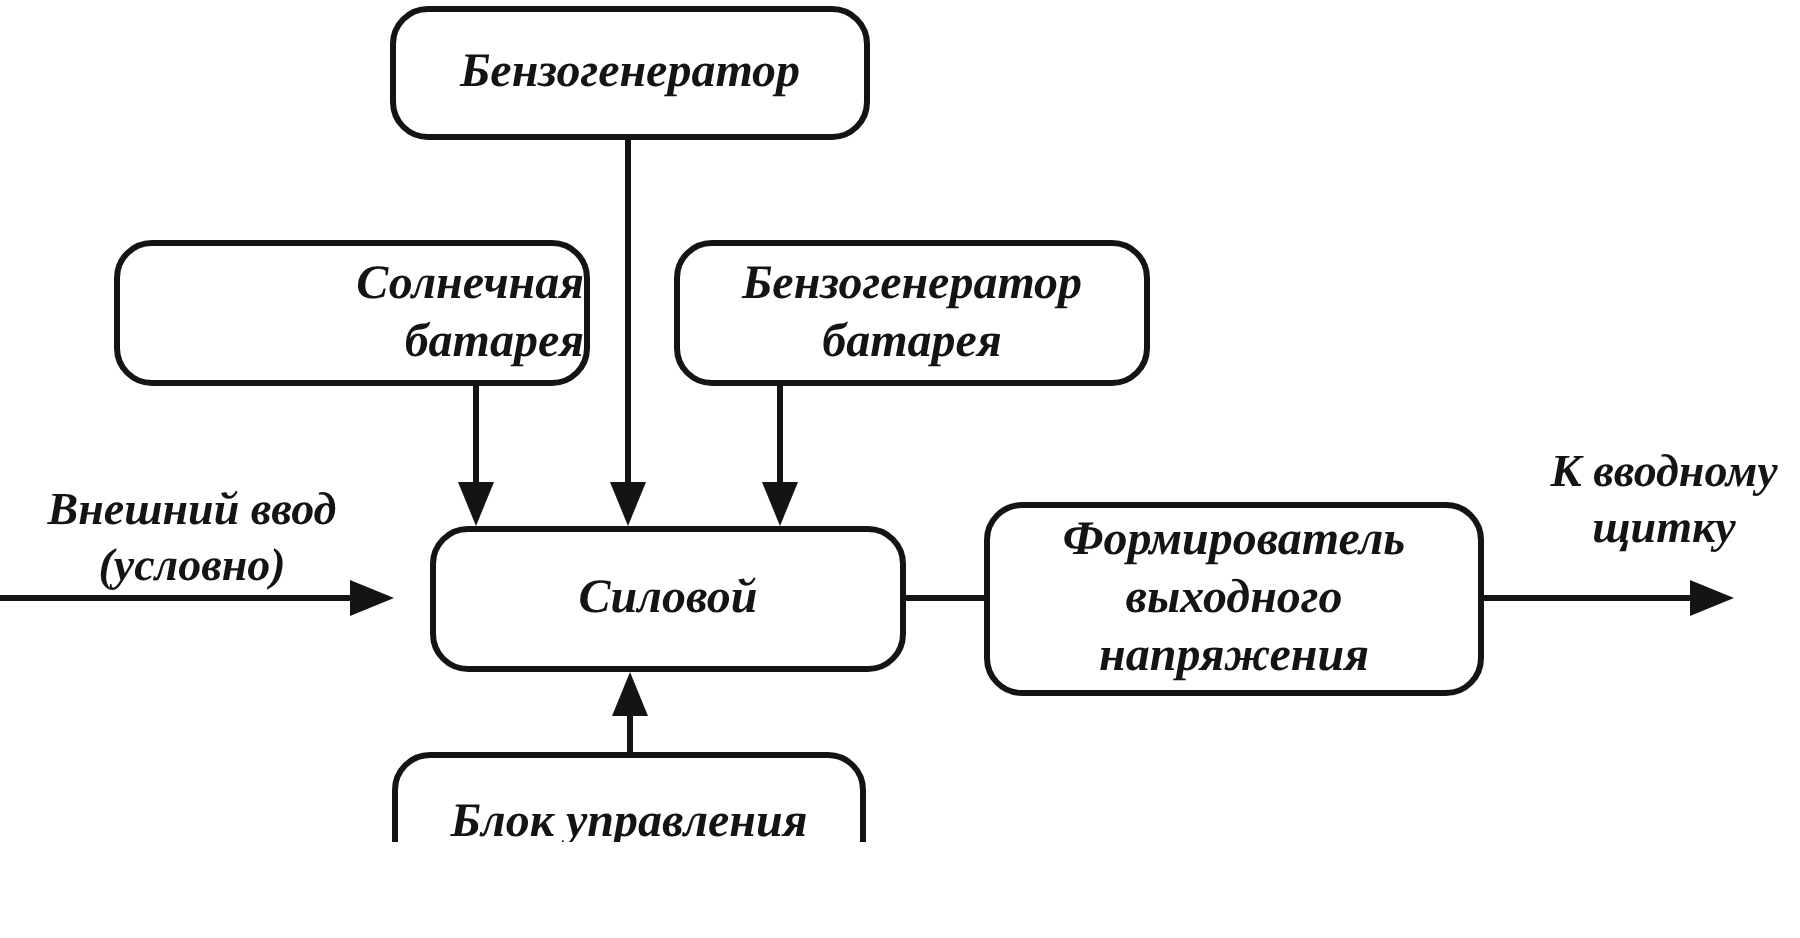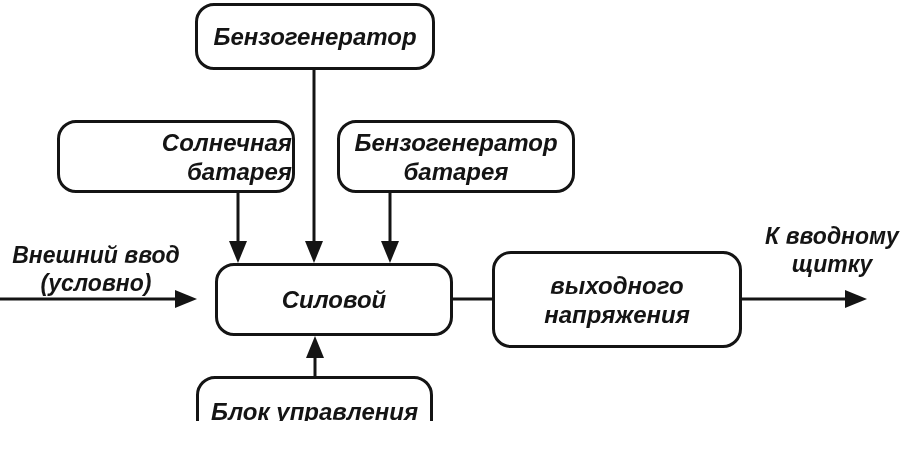--- a/index.html
+++ b/index.html
@@ -8,21 +8,21 @@
     --bg:#ffffff;
     --text:#141414;
   }
   *{margin:0;padding:0;box-sizing:border-box;}
   html,body{background:var(--bg);}
   .canvas{
     position:relative;
     width:900px;height:421px;
     background:var(--bg);
     overflow:hidden;
-    font-family:Liberation Sans, sans-serif;
+    font-family:Liberation Serif, serif;
   }
   .connector-layer{
     position:absolute;left:0;top:0;width:900px;height:469px;
   }
   .node{
     position:absolute;
     background:var(--fill);
     border:3px solid var(--line);
     border-radius:19px;
     display:flex;
@@ -111,20 +111,21 @@
   <div class="node n-accum">
     <div>Бензогенератор</div>
     <div>батарея</div>
   </div>
 
   <div class="node n-power">
     <div>Силовой</div>
   </div>
 
   <div class="node n-former">
+    <div>Формирователь</div>
     <div>выходного</div>
     <div>напряжения</div>
   </div>
 
   <div class="node n-control">
     <div>Блок управления</div>
   </div>
 
   <div class="float-label l-external">
     <div>Внешний ввод</div>

